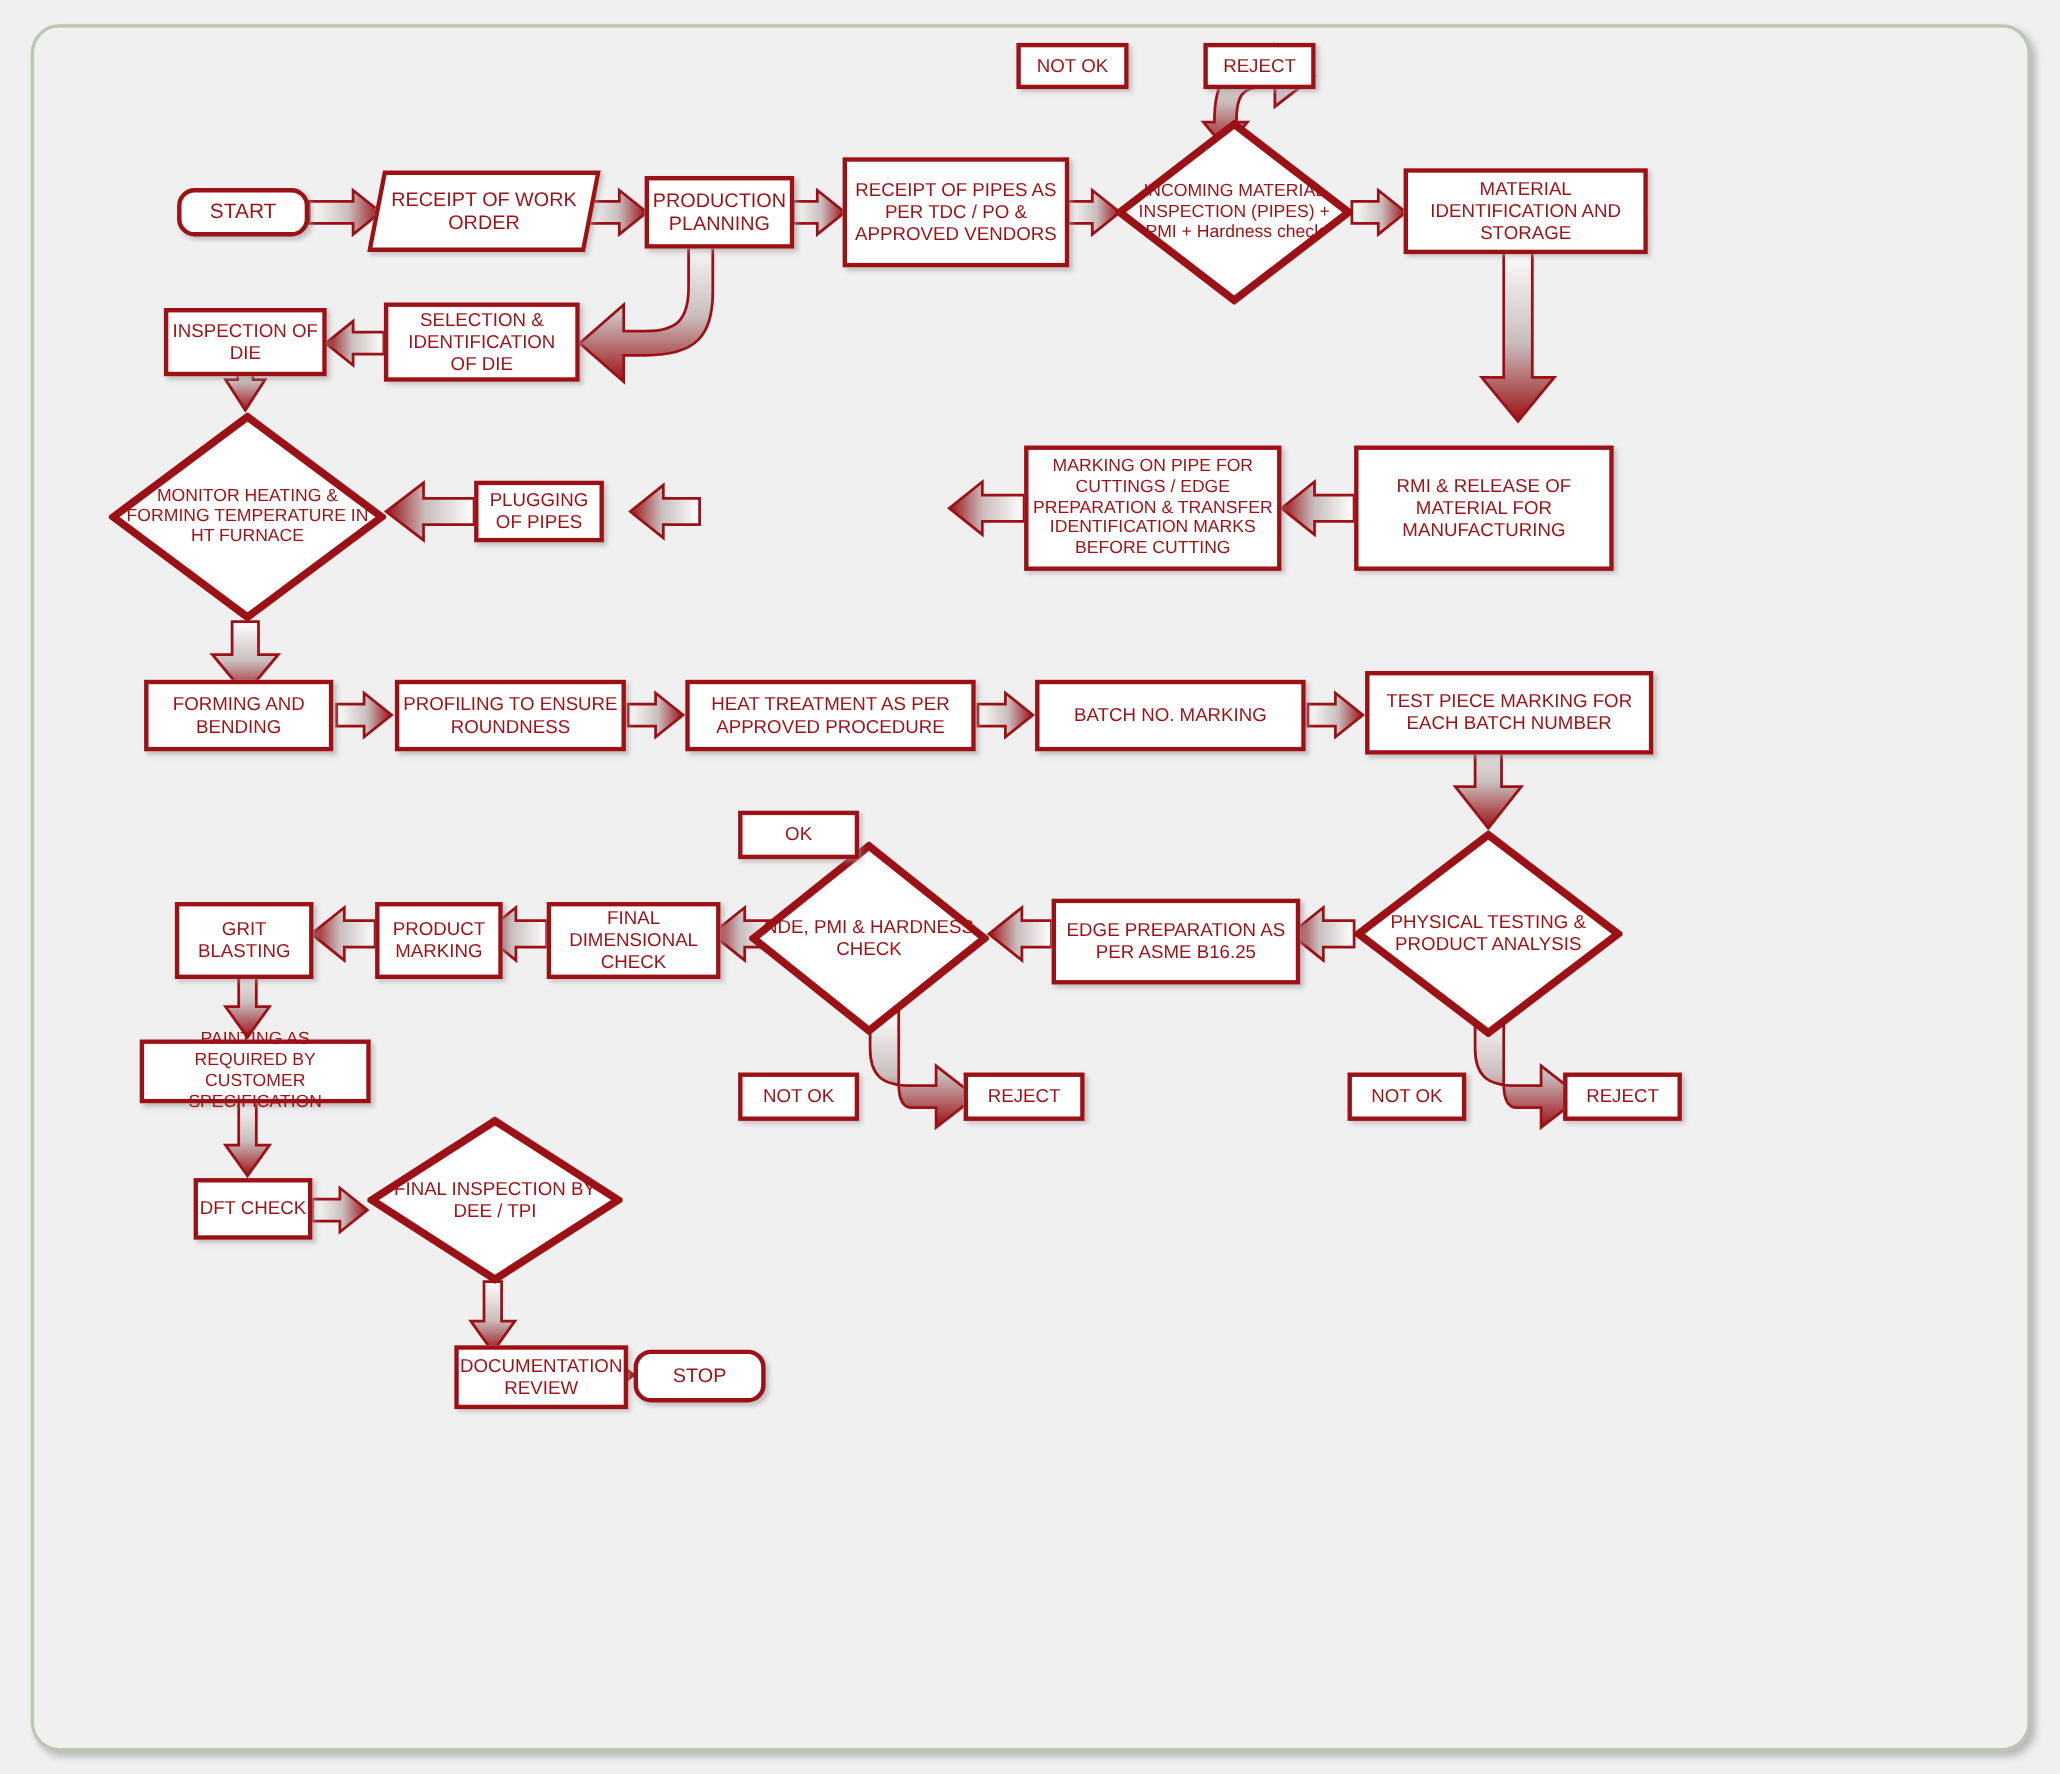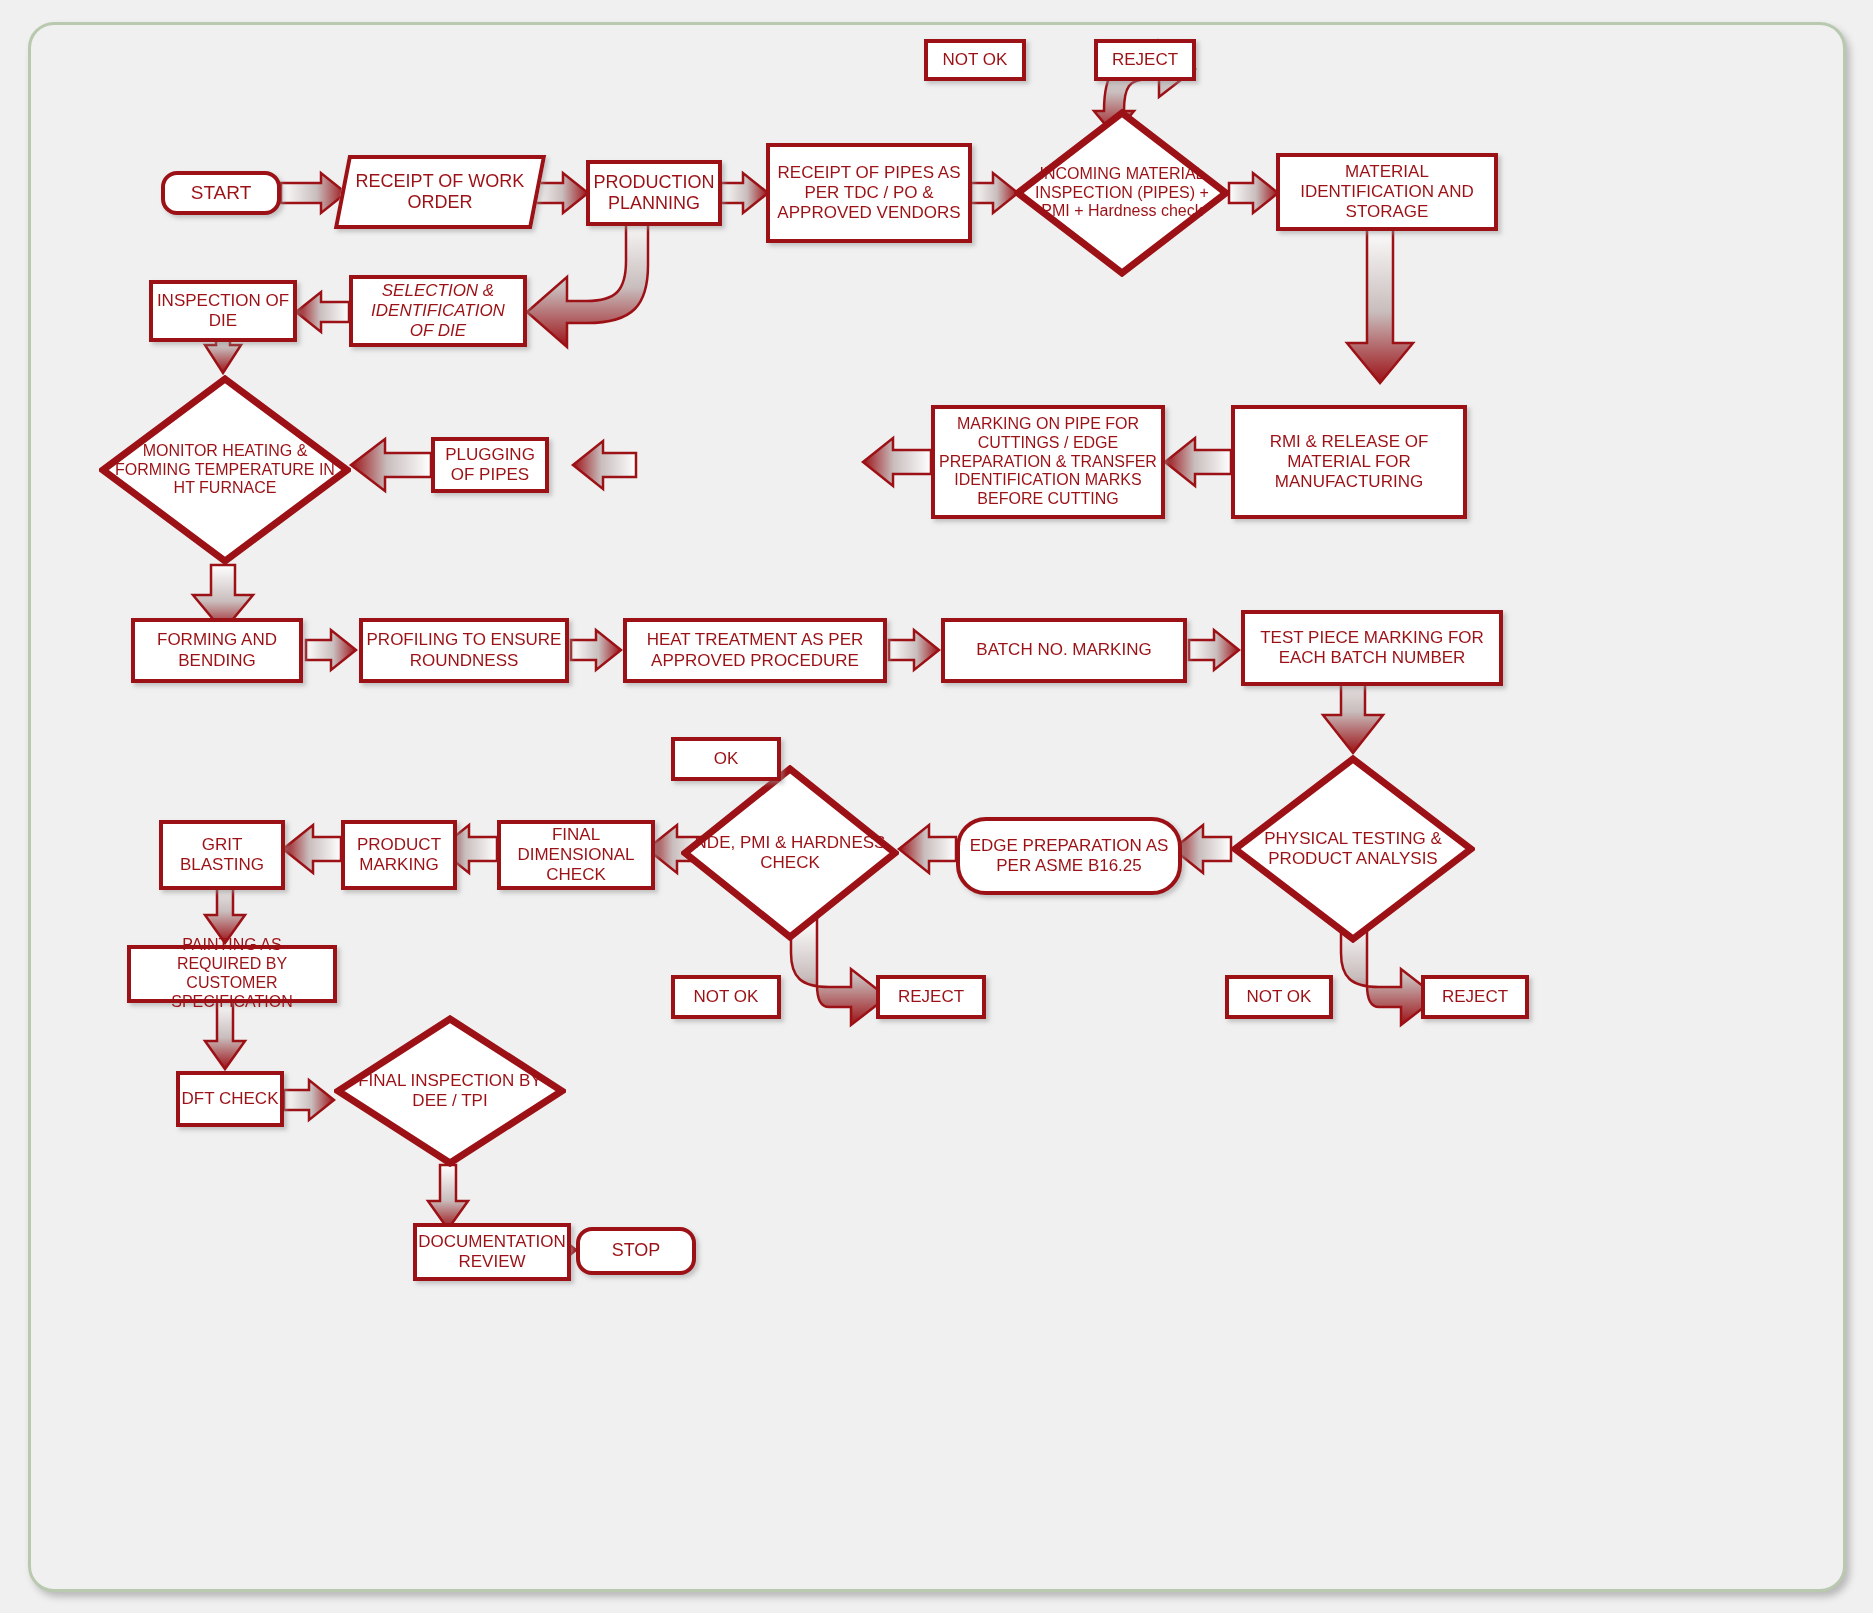--- a/index.html
+++ b/index.html
@@ -253,21 +253,21 @@
     </div>
 
     <div class="node proc" style="left:1245px;top:128px;width:222px;height:78px;font-size:17px;padding:0 8px;">
       <span>MATERIAL IDENTIFICATION AND STORAGE</span>
     </div>
 
     <div class="node proc" style="left:118px;top:255px;width:148px;height:62px;font-size:17px;">
       <span>INSPECTION OF DIE</span>
     </div>
 
-    <div class="node proc" style="left:318px;top:250px;width:178px;height:72px;font-size:17px;padding:0 4px;font-style:italic;">
+    <div class="node proc" style="left:318px;top:250px;width:178px;height:72px;font-size:17px;padding:0 4px;">
       <span>SELECTION &amp; IDENTIFICATION OF DIE</span>
     </div>
 
     <div class="node dia" style="left:68px;top:350px;width:252px;height:190px;font-size:16px;">
       <svg viewBox="0 0 252 190" preserveAspectRatio="none">
         <polygon points="126,4 248,95 126,186 4,95" fill="#ffffff" stroke="#9c1116" stroke-width="7"></polygon>
       </svg>
       <span class="dtxt">MONITOR HEATING &amp; FORMING TEMPERATURE IN HT FURNACE</span>
     </div>
 
@@ -312,21 +312,21 @@
     </div>
 
     <div class="node proc" style="left:1194px;top:950px;width:108px;height:44px;font-size:17px;">
       <span>NOT OK</span>
     </div>
 
     <div class="node proc" style="left:1390px;top:950px;width:108px;height:44px;font-size:17px;">
       <span>REJECT</span>
     </div>
 
-    <div class="node proc" style="left:925px;top:792px;width:226px;height:78px;font-size:17px;padding:0 5px;border-radius:30px;">
+    <div class="node proc" style="left:925px;top:792px;width:226px;height:78px;font-size:17px;padding:0 5px;">
       <span>EDGE PREPARATION AS PER ASME B16.25</span>
     </div>
 
     <div class="node dia" style="left:650px;top:740px;width:218px;height:176px;font-size:17px;">
       <svg viewBox="0 0 218 176" preserveAspectRatio="none">
         <polygon points="109,4 214,88 109,172 4,88" fill="#ffffff" stroke="#9c1116" stroke-width="7"></polygon>
       </svg>
       <span class="dtxt">NDE, PMI &amp; HARDNESS CHECK</span>
     </div>
 

